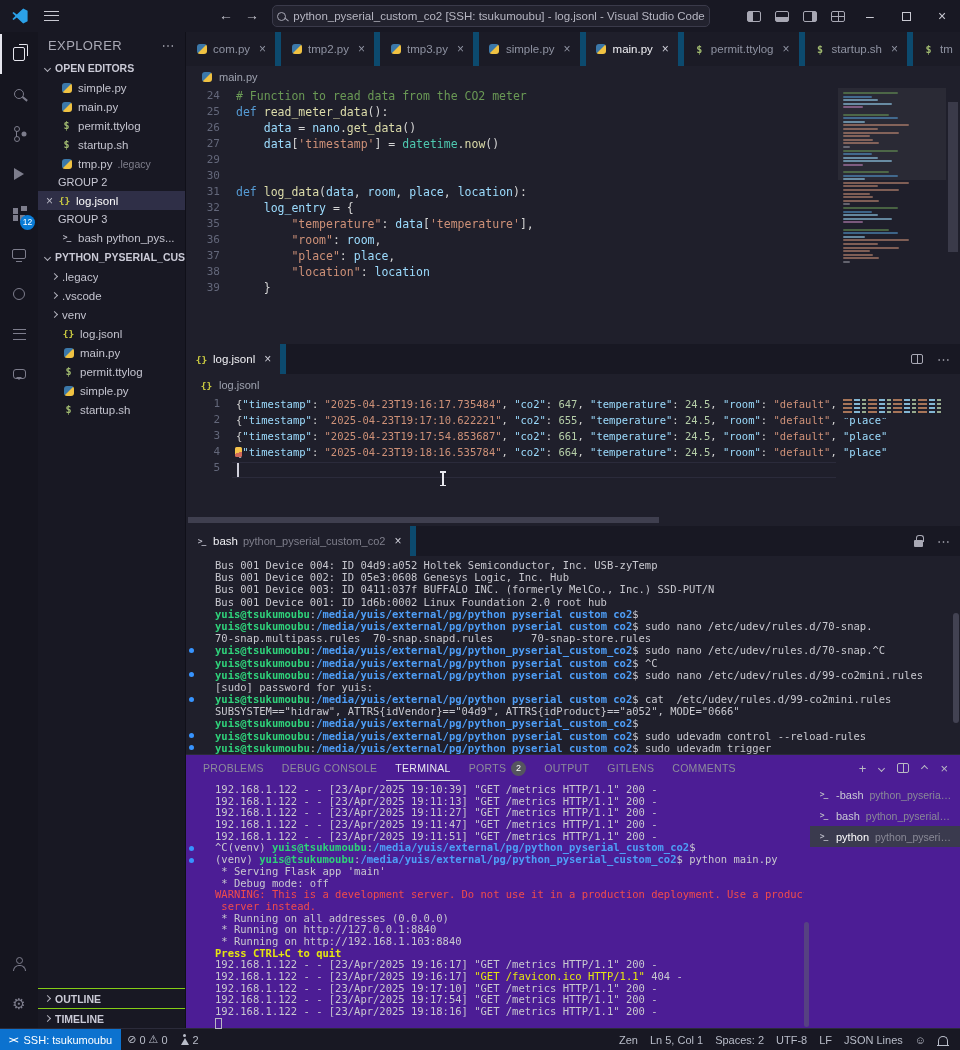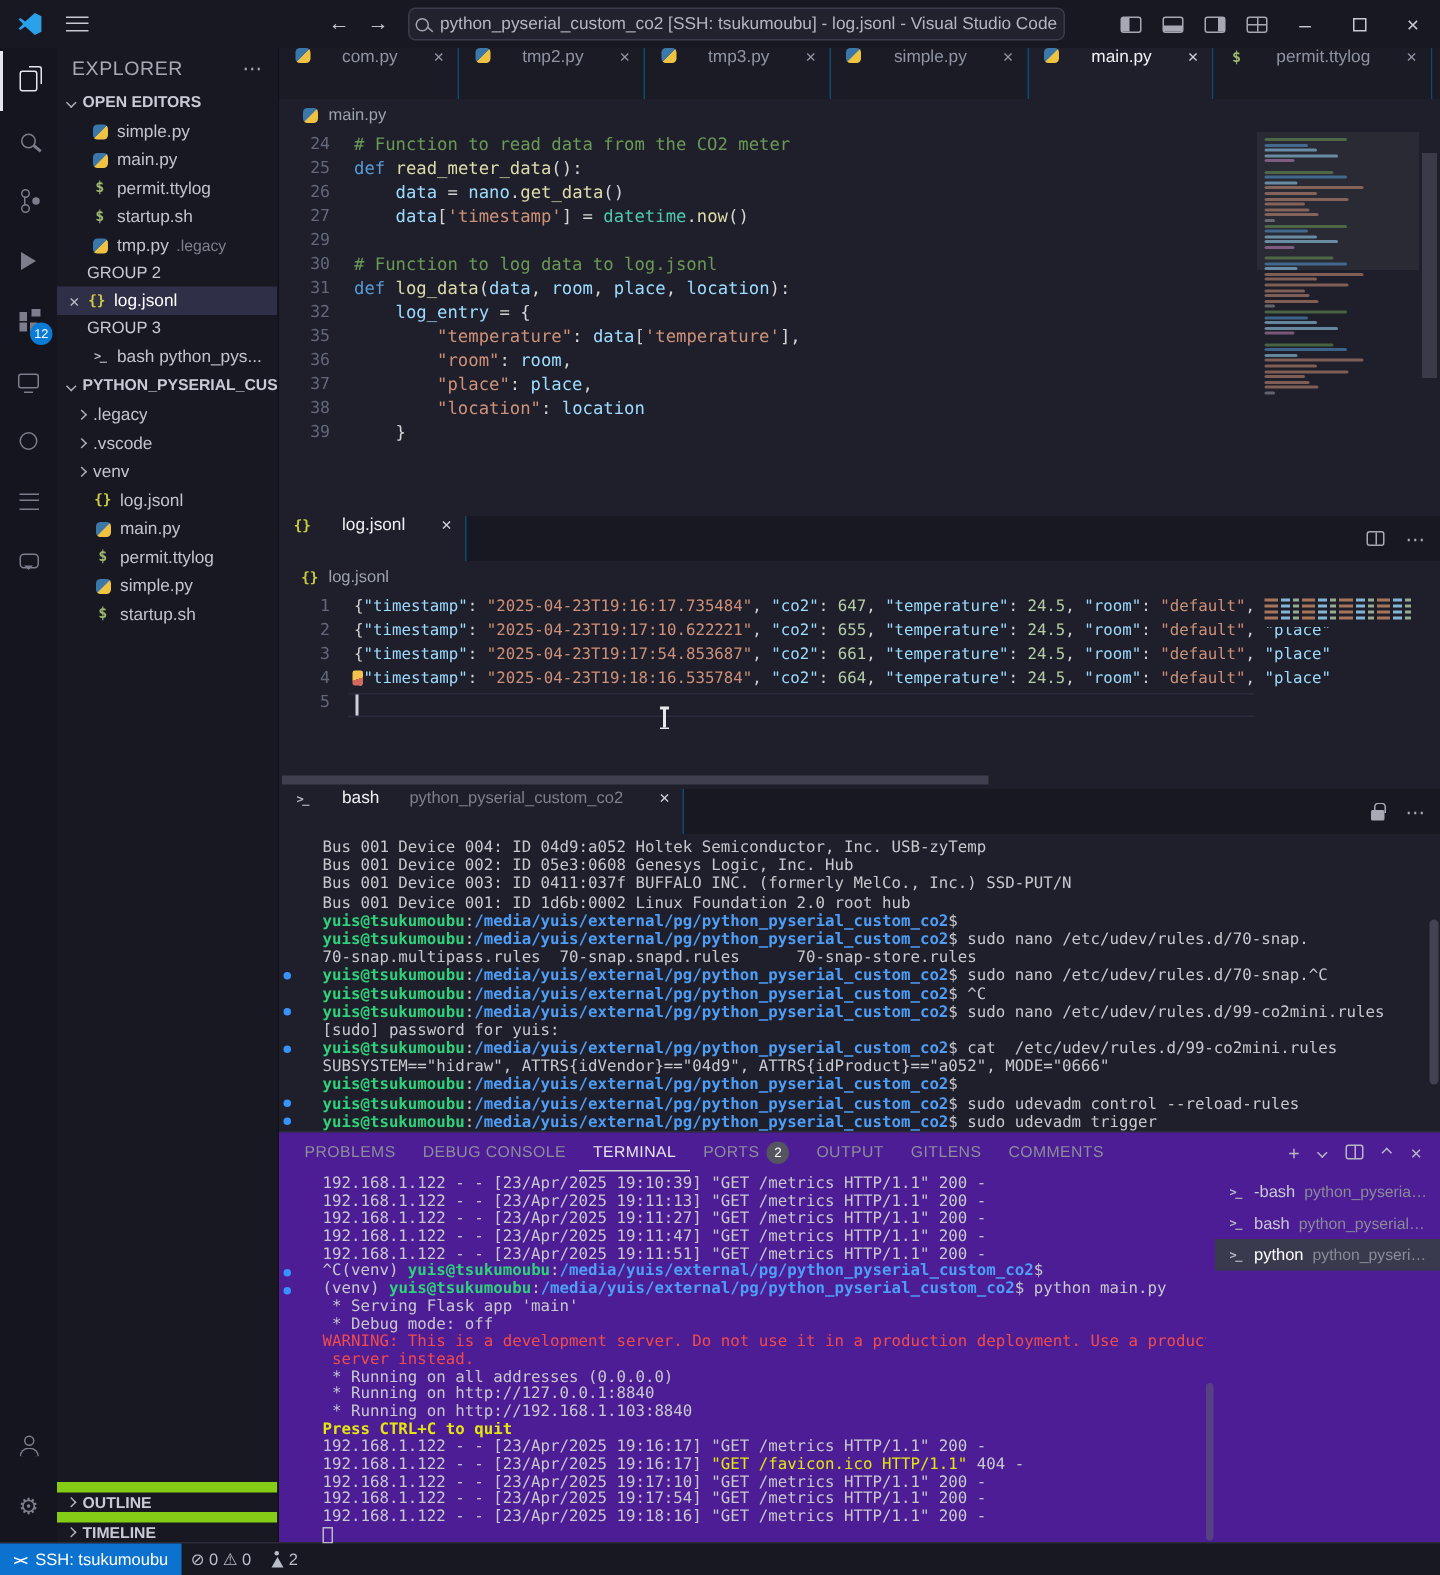--- a/index.html
+++ b/index.html
@@ -77,32 +77,32 @@
   .sb-row{height:19px;min-height:19px;display:flex;align-items:center;gap:5px;padding:0 6px 0 22px;cursor:pointer;white-space:nowrap;overflow:hidden}
   .sb-row.active{background:#2f2f47;color:#fff}
   .sb-row.closable{padding-left:8px}
   .row-close{color:#b9b9c6;font-size:12px;line-height:1;flex:none}
   .sb-label{overflow:hidden;text-overflow:ellipsis}
   .sb-desc{color:#7f7f8c;font-size:10.5px}
   .oe-group{height:18px;line-height:18px;padding-left:20px;color:#c8c8d4;font-size:11px;white-space:nowrap}
   .tree-row{padding-left:14px}
   .tree-file{padding-left:24px}
   .sb-spacer{flex:1}
-  .sb-bottom-sec{border-top:7px solid #84cc16}
+  .sb-bottom-sec{border-top:1px solid #84cc16}
   .fi{width:13px;min-width:13px;height:13px;display:inline-flex;align-items:center;justify-content:center;flex:none;font-family:"DejaVu Sans Mono",monospace}
   .fi-py{background:linear-gradient(135deg,#3b78a9 0 49%,#f0c242 51% 100%);border-radius:3px;width:10px;min-width:10px;height:10px;margin:0 1.5px}
   .fi-json{color:#cbcb41;font-weight:700;font-size:9.5px}
   .fi-sh{color:#9fb86f;font-weight:700;font-size:10px}
   .fi-term{color:#b8b8c4;font-size:8px;font-weight:700;letter-spacing:-1px}
 
   
   .editor-col{flex:1;display:flex;flex-direction:column;min-width:0;background:#1f1f2b;border-left:1px solid #101019}
   .tabbar{height:34px;min-height:34px;background:#181823;display:flex;align-items:stretch;overflow:hidden}
   .tabbar.small{height:30px;min-height:30px}
-  .tab{display:flex;gap:20px;padding:0 9px;font-size:11.5px;color:#8f93a2;background:#1b1b26;border-right:1px solid #0c4a6e;cursor:pointer;white-space:nowrap}
+  .tab{display:flex;align-items:center;gap:5px;padding:0 9px;font-size:11.5px;color:#8f93a2;background:#1b1b26;border-right:6px solid #0c4a6e;cursor:pointer;white-space:nowrap}
   .tab.active{background:#1f1f2b;color:#f0f0f4}
   .tclose{margin-left:4px;color:#8f93a2;font-size:12px;line-height:1;cursor:pointer}
   .tab.active .tclose{color:#d0d0da}
   .tdesc{color:#7f7f8c;font-size:11px}
   .tab-actions{margin-left:auto;display:flex;align-items:center;gap:14px;padding:0 10px;color:#a9a9b5;font-size:13px}
   .breadcrumb{height:22px;min-height:22px;display:flex;align-items:center;gap:6px;padding:0 14px;font-size:11px;color:#9ea2af;background:#1f1f2b}
 
   .code-pane{position:relative;background:#1f1f2b;overflow:hidden}
   #code-g1{height:256px;min-height:256px}
   #code-g2{height:130px;min-height:130px}
@@ -384,21 +384,21 @@
         <span>main.py</span>
       </div>
 
       <div class="code-pane" id="code-g1">
         <div id="code-lines">
             <div class="cline"><span class="lnum">24</span><span class="ltext"><span class="tk-cm"># Function to read data from the CO2 meter</span></span></div>
             <div class="cline"><span class="lnum">25</span><span class="ltext"><span class="tk-kw">def</span><span class="tk-p"> </span><span class="tk-fn">read_meter_data</span><span class="tk-p">():</span></span></div>
             <div class="cline"><span class="lnum">26</span><span class="ltext"><span class="tk-p">    </span><span class="tk-v">data</span><span class="tk-p"> = </span><span class="tk-v">nano</span><span class="tk-p">.</span><span class="tk-fn">get_data</span><span class="tk-p">()</span></span></div>
             <div class="cline"><span class="lnum">27</span><span class="ltext"><span class="tk-p">    </span><span class="tk-v">data</span><span class="tk-p">[</span><span class="tk-s">'timestamp'</span><span class="tk-p">] = </span><span class="tk-cls">datetime</span><span class="tk-p">.</span><span class="tk-fn">now</span><span class="tk-p">()</span></span></div>
             <div class="cline"><span class="lnum">29</span><span class="ltext"></span></div>
-            <div class="cline"><span class="lnum">30</span><span class="ltext"><span class="tk-cm"># Function to log data to log.jsonl</span></span></div>
+            <div class="cline"><span class="lnum">30</span></div>
             <div class="cline"><span class="lnum">31</span><span class="ltext"><span class="tk-kw">def</span><span class="tk-p"> </span><span class="tk-fn">log_data</span><span class="tk-p">(</span><span class="tk-v">data</span><span class="tk-p">, </span><span class="tk-v">room</span><span class="tk-p">, </span><span class="tk-v">place</span><span class="tk-p">, </span><span class="tk-v">location</span><span class="tk-p">):</span></span></div>
             <div class="cline"><span class="lnum">32</span><span class="ltext"><span class="tk-p">    </span><span class="tk-v">log_entry</span><span class="tk-p"> = {</span></span></div>
             <div class="cline"><span class="lnum">35</span><span class="ltext"><span class="tk-p">        </span><span class="tk-s">"temperature"</span><span class="tk-p">: </span><span class="tk-v">data</span><span class="tk-p">[</span><span class="tk-s">'temperature'</span><span class="tk-p">],</span></span></div>
             <div class="cline"><span class="lnum">36</span><span class="ltext"><span class="tk-p">        </span><span class="tk-s">"room"</span><span class="tk-p">: </span><span class="tk-v">room</span><span class="tk-p">,</span></span></div>
             <div class="cline"><span class="lnum">37</span><span class="ltext"><span class="tk-p">        </span><span class="tk-s">"place"</span><span class="tk-p">: </span><span class="tk-v">place</span><span class="tk-p">,</span></span></div>
             <div class="cline"><span class="lnum">38</span><span class="ltext"><span class="tk-p">        </span><span class="tk-s">"location"</span><span class="tk-p">: </span><span class="tk-v">location</span></span></div>
             <div class="cline"><span class="lnum">39</span><span class="ltext"><span class="tk-p">    }</span></span></div>
           </div>
         <div class="minimap" id="minimap-g1">
           <div class="mm-view"></div>
@@ -623,14 +623,28 @@
     <div class="st-item">
       <span class="st-glyph">⊘</span>
       <span>0</span>
       <span class="st-glyph">⚠</span>
       <span>0</span>
     </div>
     <div class="st-item">
       <span class="ic ic-tower"></span>
       <span>2</span>
     </div>
+    <div class="st-right">
+      <div id="st-right-items" style="display:flex;height:100%;align-items:center">
+          <span class="st-item">Zen</span>
+          <span class="st-item">Ln 5, Col 1</span>
+          <span class="st-item">Spaces: 2</span>
+          <span class="st-item">UTF-8</span>
+          <span class="st-item">LF</span>
+          <span class="st-item">JSON Lines</span>
+        </div>
+      <span class="st-item">☺</span>
+      <span class="st-item">
+          <span class="ic ic-bell"></span>
+        </span>
+    </div>
   </footer>
 </div>
 
 </body></html>

